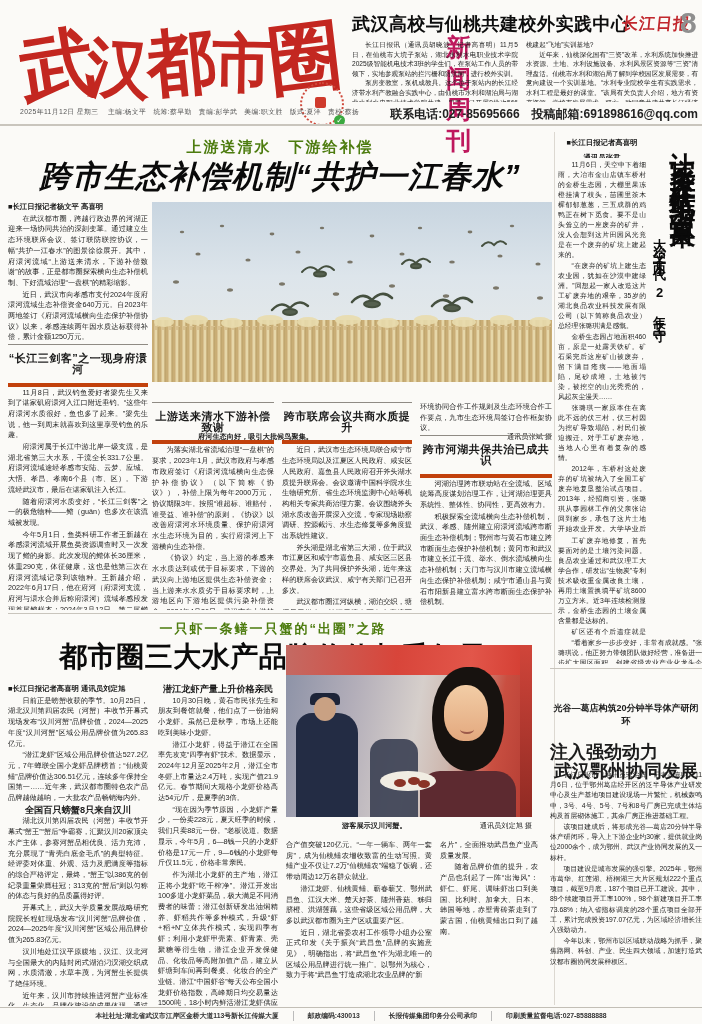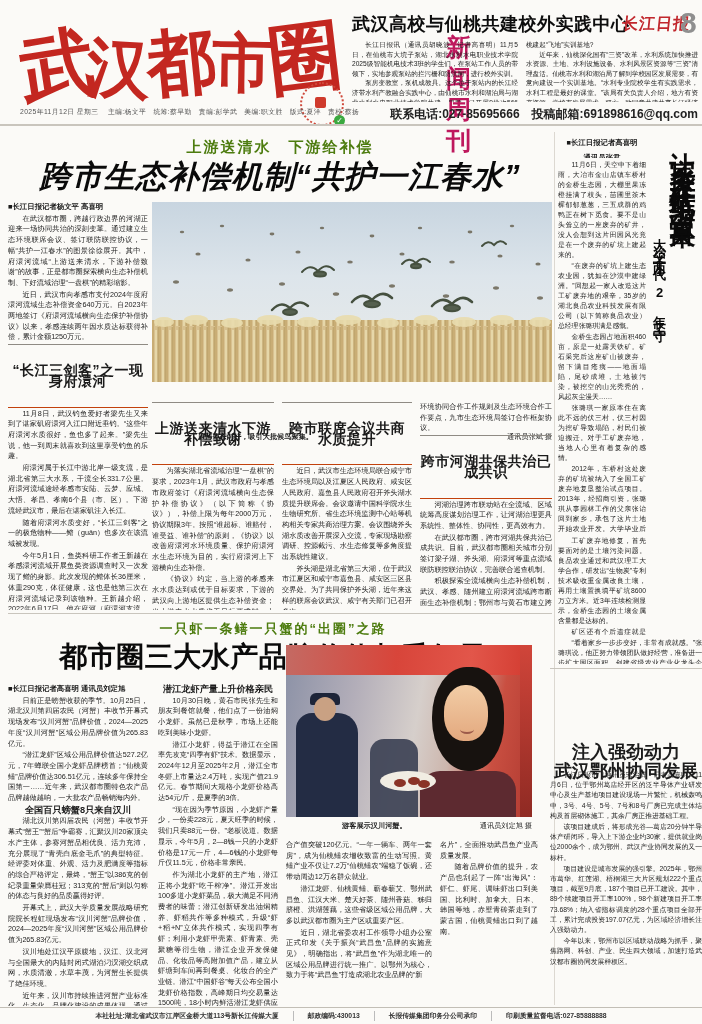--- a/index.html
+++ b/index.html
@@ -32,22 +32,22 @@
   .seal .sq{position:absolute;left:13px;top:13px;width:11px;height:11px;background:#cf3a2c;border-radius:2px;}
   .seal .ok{position:absolute;right:-3px;bottom:-2px;width:11px;height:11px;background:#3aa93f;border-radius:50%;
             color:#fff;font-size:8px;line-height:11px;text-align:center;}
   
   .kicker{font-size:15px;font-weight:bold;letter-spacing:2px;text-align:center;color:#4d7c0f;}
   .headline-xl{font-size:31px;font-weight:900;letter-spacing:1px;text-align:center;color:#0a0a0a;white-space:nowrap;font-style:italic;}
   .headline-l{font-size:28px;font-weight:900;letter-spacing:.5px;text-align:center;color:#0a0a0a;white-space:nowrap;}
   .col{position:absolute;overflow:hidden;font-size:7.2px;line-height:10.7px;text-align:justify;color:#1b1b1b;}
   .col p{margin:0 0 1px;text-indent:2em;}
   .byline{font-weight:bold;font-size:7.4px;text-indent:0 !important;margin-bottom:3px;}
-  .subhead-box{border-top:1px solid #8f8b84;border-bottom:1px solid #c2410c;font-weight:bold;
-               text-align:center;font-size:14px;padding:20px 0;margin:3px 0 4px;text-indent:0 !important;letter-spacing:.5px;}
+  .subhead-box{border-top:1px solid #8f8b84;border-bottom:4px solid #c2410c;font-weight:bold;
+               text-align:center;font-size:11px;padding:8px 0;margin:3px 0 4px;text-indent:0 !important;letter-spacing:.5px;}
   .subhead-plain{font-weight:bold;text-align:center;font-size:9.2px;margin:2px 0 3px;text-indent:0 !important;}
   .caption-row{position:absolute;display:flex;justify-content:space-between;font-size:7.2px;color:#222;}
   .caption-row .cap{font-weight:bold;}
   .vtitle{writing-mode:vertical-rl;text-orientation:upright;font-weight:900;color:#0a0a0a;}
   .photo{position:absolute;overflow:hidden;}
   
   .p2-base{position:absolute;inset:0;
      background:linear-gradient(100deg,#8b91a6 0%,#b3aeb9 28%,#d6cfcb 52%,#cdb6ad 66%,#c94f41 82%,#b03a31 100%);}
   .p2-canopy{position:absolute;left:0;top:0;right:0;height:30px;
      background:linear-gradient(95deg,#c46a63,#d8453a 45%,#e2564a 75%,#d23b30);}
@@ -213,21 +213,20 @@
         <p>武汉都市圈江河纵横，湖泊交织，塘堰星罗棋布，长江干流自西向东穿境而过，汉江在武汉汇入长江，通顺河、府澴河、举水、倒水等多条河流串联起众多城市，梁子湖、斧头湖等大小湖泊分布其间。跨区域、跨流域生态环境保护中难题的解决是各成员城市共同的诉求。</p>
       </div>
   </div>
   <div class="col" style="left:420px;top:402px;width:132px;height:208px;">
     <div class="nf">
         <p>环境协同合作工作规则及生态环境合作工作要点，九市生态环境局签订合作框架协议。</p>
       </div>
     <p class="subhead-box">跨市河湖共保共治已成共识</p>
     <div>
         <p>河湖治理跨市联动站在全流域、区域统筹高度谋划治理工作，让河湖治理更具系统性、整体性、协同性，更高效有力。</p>
-        <p>在武汉都市圈，跨市河湖共保共治已成共识。目前，武汉都市圈相关城市分别签订梁子湖、斧头湖、府澴河等重点流域联防联控联治协议，完善联合巡查机制。</p>
         <p>积极探索全流域横向生态补偿机制，武汉、孝感、随州建立府澴河流域跨市断面生态补偿机制；鄂州市与黄石市建立跨市断面生态保护补偿机制；黄冈市和武汉市建立长江干流、举水、倒水流域横向生态补偿机制；天门市与汉川市建立流域横向生态保护补偿机制；咸宁市通山县与黄石市阳新县建立富水跨市断面生态保护补偿机制。</p>
       </div>
   </div>
 
   <div class="abs hairline" style="left:8px;top:613px;width:544px;height:1px;"></div>
   <div class="vrule" style="left:554px;top:132px;height:873px;"></div>
 
   <div class="abs" style="left:558px;top:132px;width:144px;height:534px;">
     <div class="col nf" style="left:0;top:2px;width:88px;height:24px;text-align:center;">
       <p class="byline" style="margin:4px;">■长江日报记者高喜明</p>
@@ -267,21 +266,21 @@
         <p>汉川地处江汉平原腹地，汉江、汉北河与全国最大的内陆封闭式湖泊汈汊湖交织成网，水质清澈，水草丰茂，为河蟹生长提供了绝佳环境。</p>
         <p>近年来，汉川市持续推进河蟹产业标准化、生态化、品牌化建设的成果体现。通过推广生态混养模式及深化产学研合作，有效解决了系列技术难题，成功培育出一批又一批“膏满黄肥、肉质鲜美”的优质河蟹。</p>
       </div>
   </div>
 
   <div class="col" style="left:158px;top:684px;width:120px;height:322px;">
     <p class="subhead-plain">潜江龙虾产量上升价格亲民</p>
     <div>
         <p>10月30日晚，黄石市民张先生和朋友到餐馆就餐，他们点了一份油焖小龙虾。虽然已是秋季，市场上还能吃到美味小龙虾。</p>
         <p>潜江小龙虾，得益于潜江在全国率先攻克“四季有虾”技术。数据显示，2024年12月至2025年2月，潜江全市冬虾上市量达2.4万吨，实现产值21.9亿元。春节期间大规格小龙虾价格高达54元/斤，是夏季的3倍。</p>
-        <p>“现在因为季节原因，小龙虾产量少，一份卖228元，夏天旺季的时候，我们只卖88元一份。”老板说道。数据显示，今年5月，2—8钱一只的小龙虾价格是17元一斤，4—6钱的小龙虾每斤仅11.5元，价格非常亲民。</p>
+        <p>“现在因为季节原因，小龙虾产量少，一份卖228元，夏天旺季的时候，我们只卖88元一份。”老板说道。数据显示，今年5月，6—8钱一只的小龙虾价格是17元一斤，9—6钱的小龙虾每斤仅11.5元，价格非常亲民。</p>
         <p>作为湖北小龙虾的主产地，潜江正将小龙虾“吃干榨净”。潜江开发出100多道小龙虾菜品，极大满足不同消费者的味蕾；潜江创新研发出油焖精养、虾稻共作等多种模式，升级“虾+稻+N”立体共作模式，实现四季有虾；利用小龙虾甲壳素、虾青素、壳聚糖等衍生物，潜江企业开发保健品、化妆品等高附加值产品，建立从虾塘到车间再到餐桌、化妆台的全产业链。潜江“中国虾谷”每天公布全国小龙虾价格指数，高峰期日均交易量达1500吨，18小时内鲜活潜江龙虾供应到全国600多个城市。</p>
       </div>
 
   </div>
 
   <div class="photo" style="left:286px;top:645px;width:246px;height:172px;">
     <div class="p2-base"></div>
     <div class="p2-canopy"></div>
     <div class="p2-strip"></div>
     <div class="p2-cop"></div>
@@ -307,22 +306,23 @@
       <p>潜江龙虾、仙桃黄鳝、蕲春蕲艾、鄂州武昌鱼、江汉大米、楚天好茶、随州香菇、秭归脐橙、洪湖莲藕，这些省级区域公用品牌，大多以武汉都市圈为主产区或重要产区。</p>
       <p>近日，湖北省委农村工作领导小组办公室正式印发《关于振兴“武昌鱼”品牌的实施意见》，明确指出，将“武昌鱼”作为湖北唯一的区域公用品牌进行统一推广。以鄂州为核心，致力于将“武昌鱼”打造成湖北农业品牌的“新</p>
     </div>
   <div class="col nf" style="left:440px;top:840px;width:98px;height:166px;">
       <p>名片”，全面推动武昌鱼产业高质量发展。</p>
       <p>随着品牌价值的提升，农产品也刮起了一阵“出海风”：虾仁、虾尾、调味虾出口到美国、比利时、加拿大、日本、韩国等地，赤壁青砖茶走到了蒙古国，仙桃黄鳝出口到了越南。</p>
     </div>
 
   <div class="abs" style="left:550px;top:668px;width:152px;height:338px;">
     <div class="abs hairline" style="left:0;top:0;width:152px;height:1px;"></div>
+    <div class="abs" style="left:0;top:34px;width:152px;text-align:center;font-size:9px;font-weight:bold;">光谷—葛店构筑20分钟半导体产研闭环</div>
     <div class="abs" style="left:0;top:48px;width:152px;text-align:center;font-size:18px;font-weight:900;white-space:nowrap;margin-top:43px;">武汉鄂州协同发展</div>
-    <div class="abs" style="left:0;top:72px;width:152px;text-align:center;font-size:18px;font-weight:900;white-space:nowrap;">注入强劲动力</div>
+    <div class="abs" style="left:0;top:72px;width:152px;font-size:18px;font-weight:900;white-space:nowrap;">注入强劲动力</div>
     <div class="col" style="left:0;top:102px;width:152px;height:234px;font-size:6.8px;line-height:10.2px;">
         <p>长江日报讯（通讯员宋治辉　记者高喜明）11月6日，位于鄂州葛店经开区的泛半导体产业研发中心及生产基地项目建设现场一片繁忙，机械轰鸣中，3号、4号、5号、7号和8号厂房已完成主体结构及首层砌体施工，其余厂房正推进基础工程。</p>
         <p>该项目建成后，将形成光谷—葛店20分钟半导体产研闭环，导入上下游企业约30家，提供就业岗位2000余个，成为鄂州、武汉产业协同发展的又一标杆。</p>
         <p>项目建设是城市发展的强引擎。2025年，鄂州市葛华、红莲湖、梧桐湖三大片区规划222个重点项目，截至9月底，187个项目已开工建设。其中，89个续建项目开工率100%，98个新建项目开工率73.68%；纳入省指标调度的28个重点项目全部开工，累计完成投资197.07亿元，为区域经济增长注入强劲动力。</p>
         <p>今年以来，鄂州市以区域联动战略为抓手，聚焦路网、科创、产业、民生四大领域，加速打造武汉都市圈协同发展样板区。</p>
       </div>
   </div>
 
   <div class="footer">
     <span>本社社址:湖北省武汉市江岸区金桥大道113号新长江传媒大厦</span>

